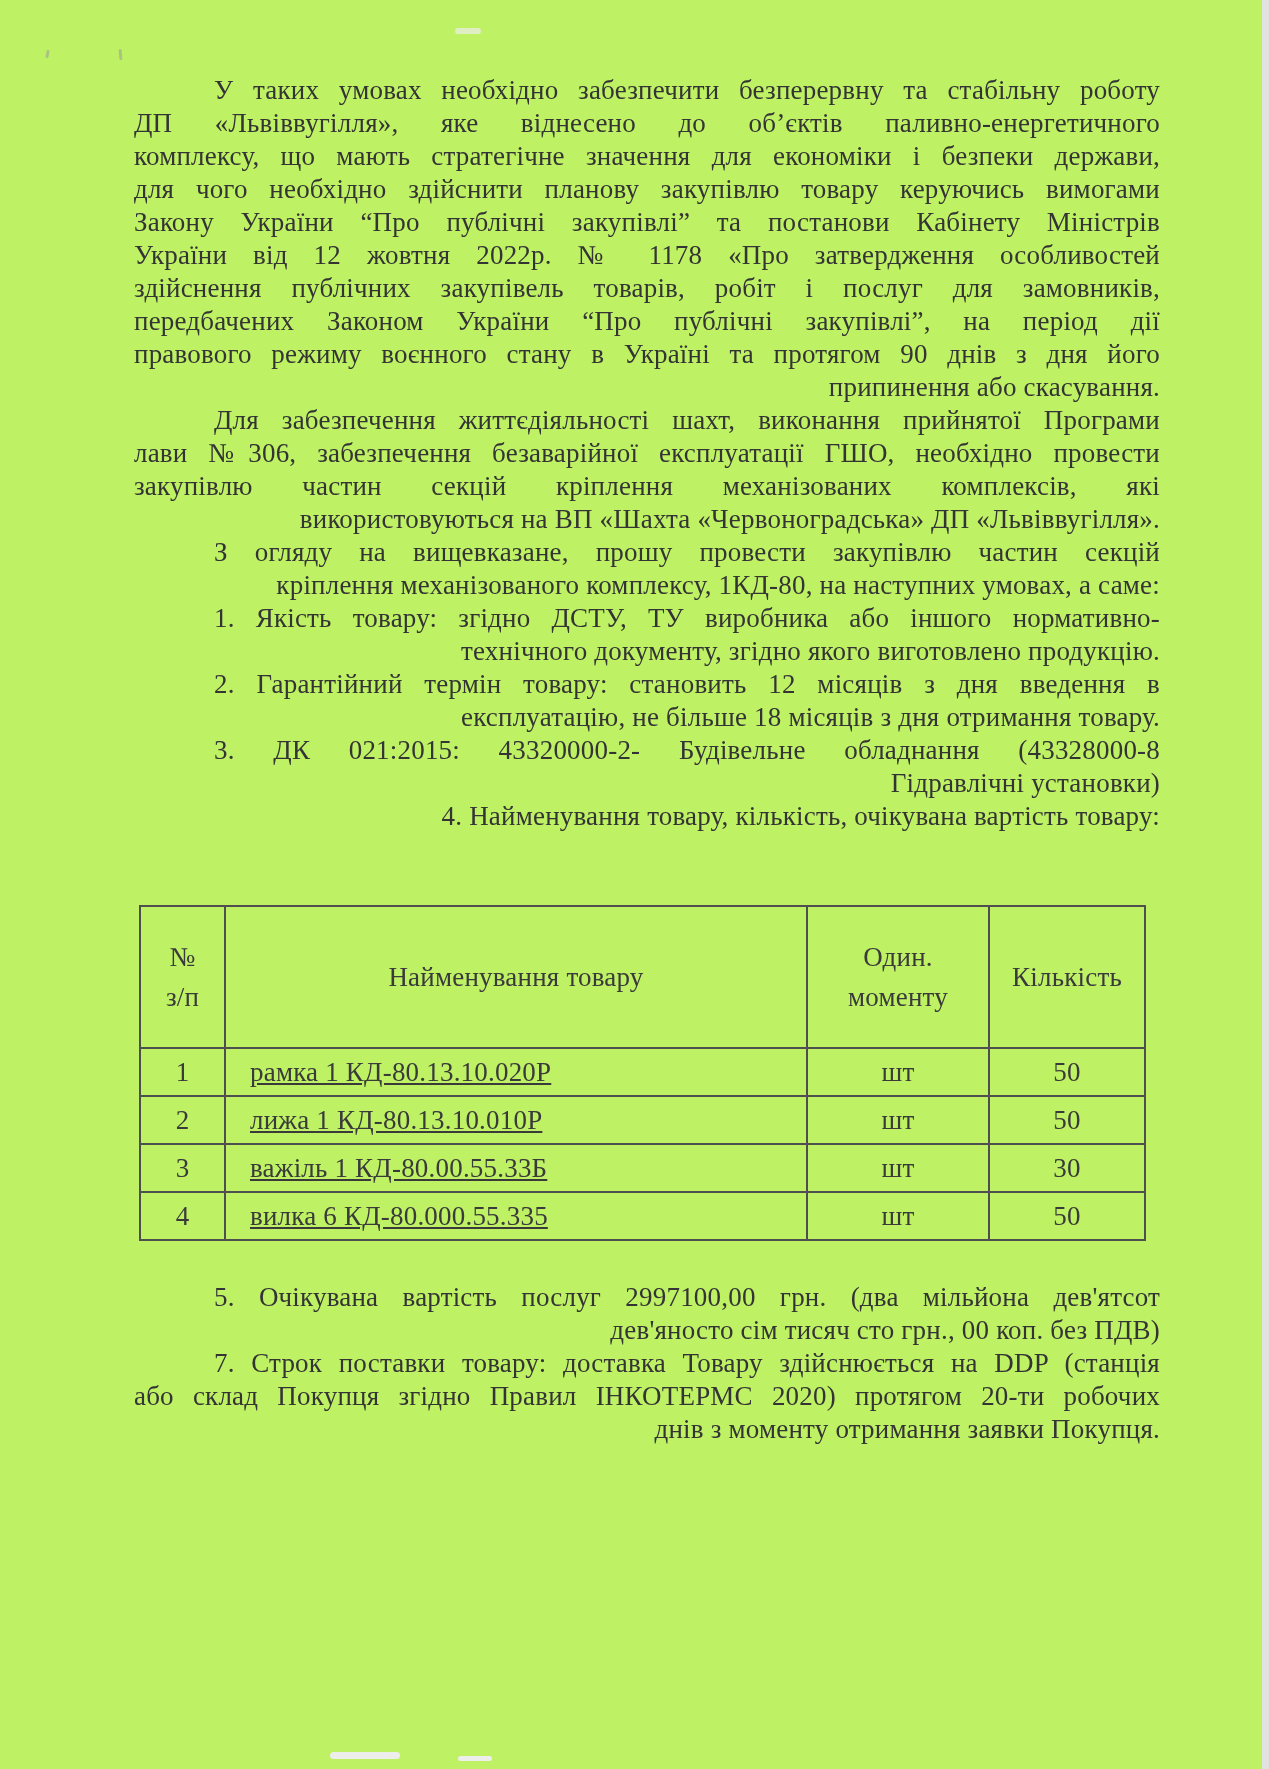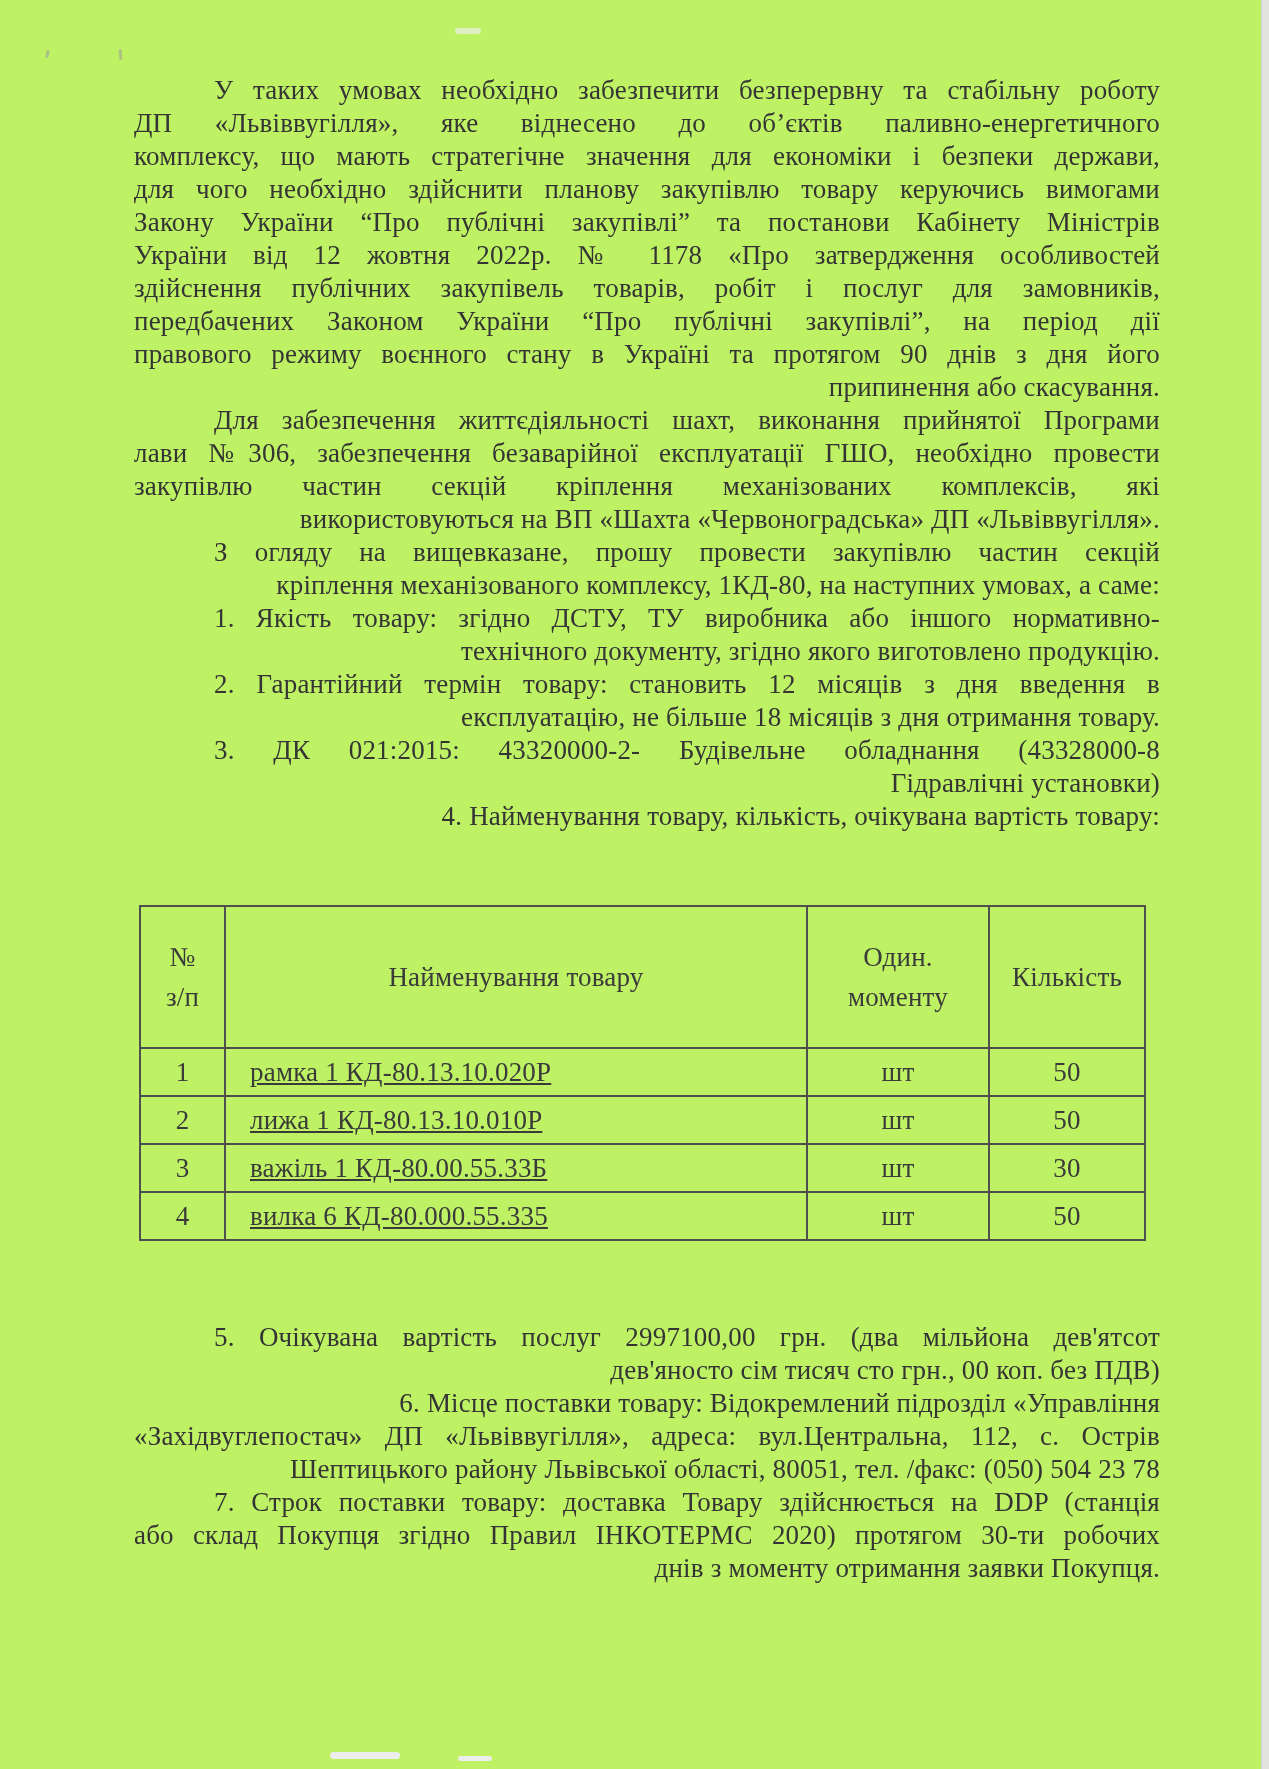--- a/index.html
+++ b/index.html
@@ -37,21 +37,21 @@
   }
   table.goods thead th {
     height:140px;
     text-align:center;
     white-space:pre-line;
     line-height:40px;
   }
   table.goods tbody td { height:46px; text-align:center; }
   table.goods td.name  { text-align:left; padding-left:24px;text-decoration:underline; }
 
-  .sec5 { margin-top:80px; }
+  .sec5 { margin-top:40px; }
 
   
   .edge-strip {
     position:absolute; top:0; right:0; width:7px; height:100%;
     background:#e2e2e0; border-left:1px solid #cfcfcd;
   }
   .speck { position:absolute; background:#9a9a9a; border-radius:2px; opacity:.55; }
   .speck.a { left:46px;  top:50px; width:3px; height:8px; transform:rotate(12deg); }
   .speck.b { left:119px; top:49px; width:3px; height:11px; transform:rotate(-4deg); }
   .smudge { position:absolute; background:#ededeb; border-radius:4px; }
@@ -152,29 +152,24 @@
           <td>50</td>
         </tr>
       </tbody>
     </table>
 
     <div class="para sec5">
       <div class="ln j ind">5. Очікувана вартість послуг 2997100,00 грн. (два мільйона дев'ятсот</div>
       <div class="ln l">дев'яносто сім тисяч сто грн., 00 коп. без ПДВ)</div>
     </div>
 
-    <div class="para">
-      <div class="ln l ind">6. Місце поставки товару: Відокремлений підрозділ «Управління</div>
-      <div class="ln j">«Західвуглепостач» ДП «Львіввугілля», адреса: вул.Центральна, 112, с. Острів</div>
-      <div class="ln l">Шептицького району Львівської області, 80051, тел. /факс: (050) 504 23 78</div>
-    </div>
 
     <div class="para">
       <div class="ln j ind">7. Строк поставки товару: доставка Товару здійснюється на DDP (станція</div>
-      <div class="ln j">або склад Покупця згідно Правил ІНКОТЕРМС 2020) протягом 30-ти робочих</div>
+      <div class="ln j">або склад Покупця згідно Правил ІНКОТЕРМС 2020) протягом 20-ти робочих</div>
       <div class="ln l">днів з моменту отримання заявки Покупця.</div>
     </div>
 
   </div>
 
   <div class="edge-strip"></div>
   <div class="speck a"></div>
   <div class="speck b"></div>
   <div class="smudge a"></div>
   <div class="smudge b"></div>

